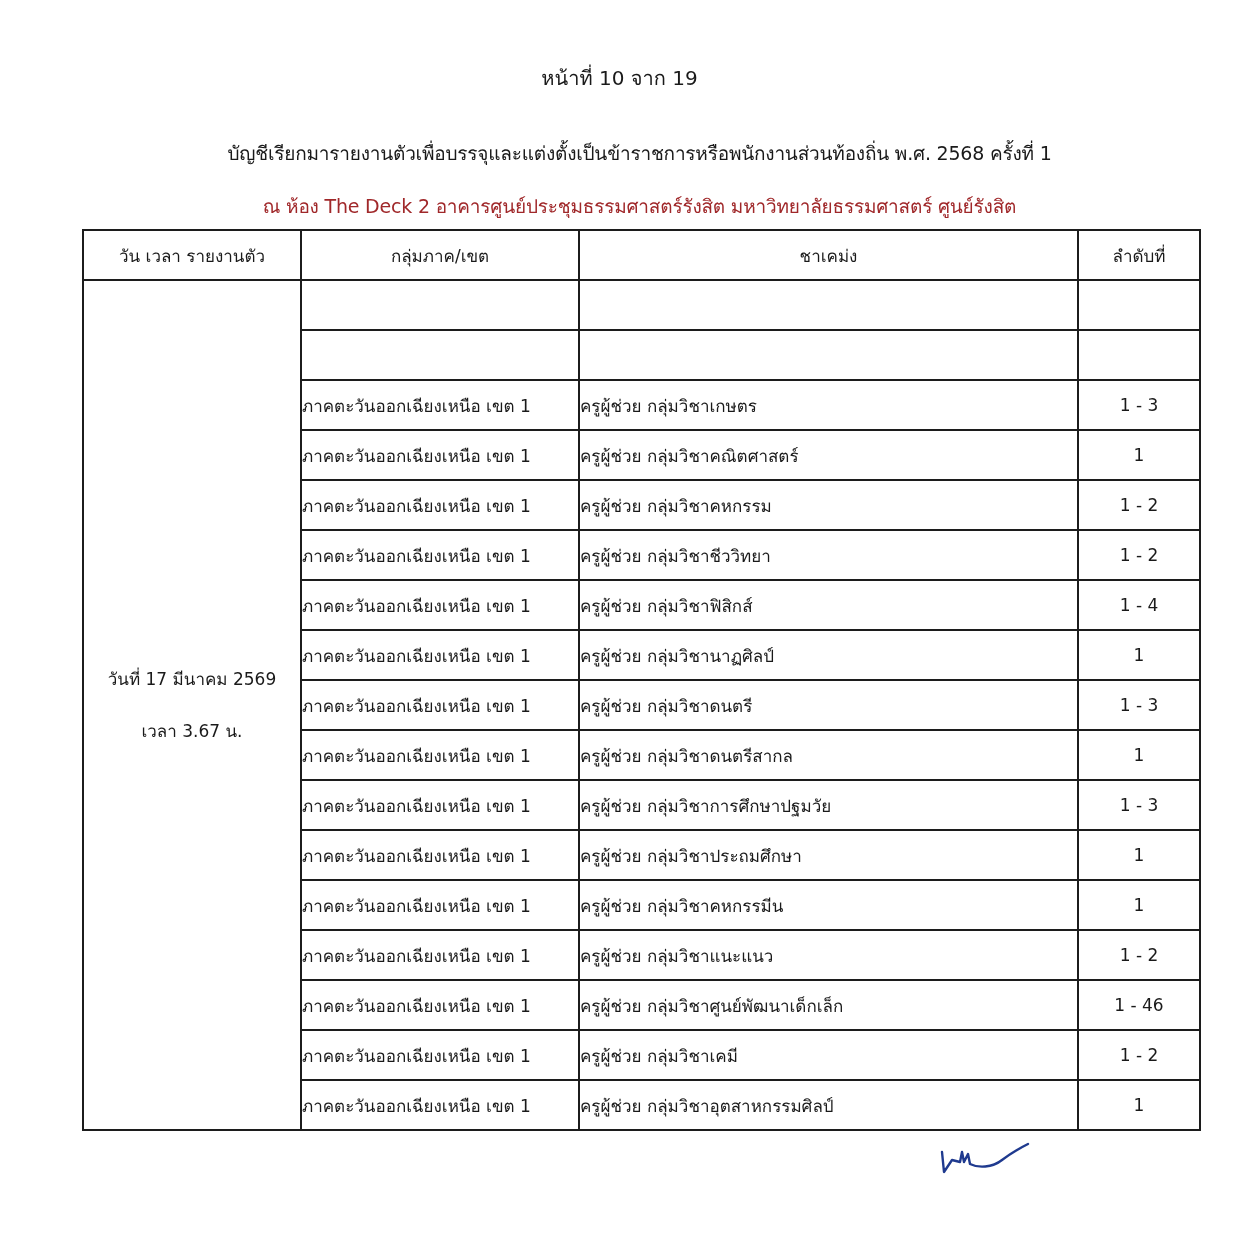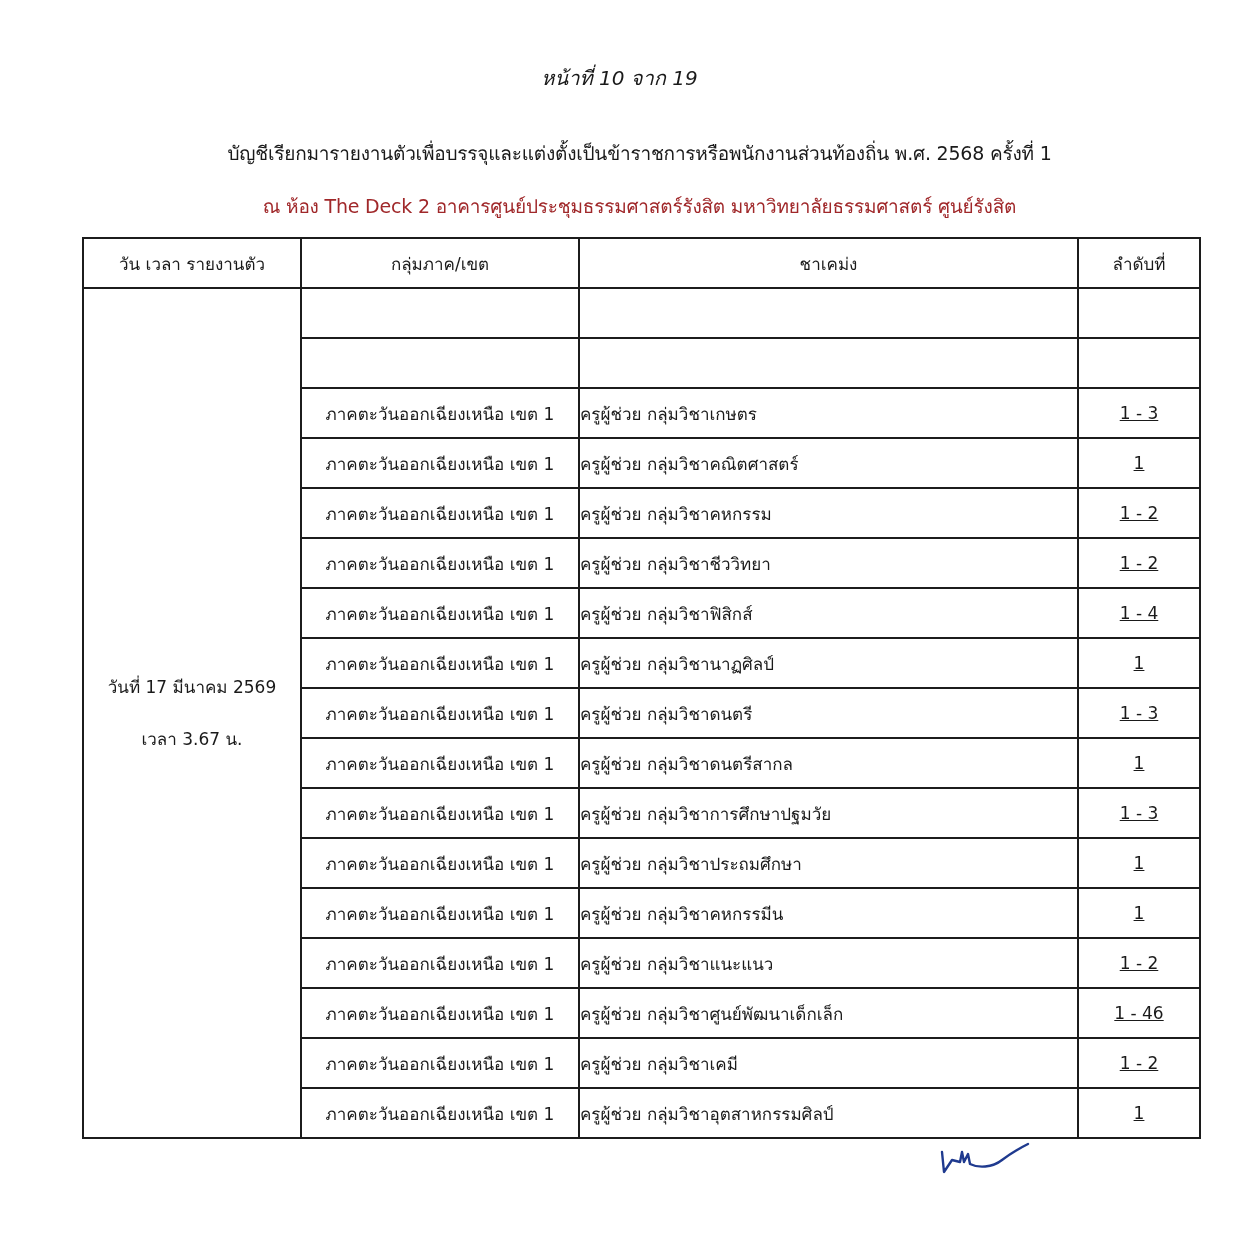--- a/index.html
+++ b/index.html
@@ -1,35 +1,35 @@
 <!DOCTYPE html>
 <html><head>
 <meta charset="utf-8">
 <style>
   html, body { margin: 0; padding: 0; background: #ffffff; }
   body { width: 1239px; height: 1239px; position: relative; overflow: hidden;
          font-family: "DejaVu Sans", "Liberation Sans", sans-serif; color: #1a1a1a; }
   .page-num { position: absolute; top: 62px; left: 0; width: 1239px; text-align: center;
-              font-size: 20px; font-style: italic; }
+              font-size: 20px; }
   .title { position: absolute; top: 138px; left: 0; width: 1279px; text-align: center;
            font-size: 19px; letter-spacing: -0.2px; }
   .subtitle { position: absolute; top: 191px; left: 0; width: 1279px; text-align: center;
               font-size: 19px; color: #a0282a; letter-spacing: -0.2px; }
-  table.roster { position: absolute; top: 237px; left: 82px; width: 1117px;
+  table.roster { position: absolute; top: 229px; left: 82px; width: 1117px;
                  border-collapse: collapse; table-layout: fixed; }
   table.roster td, table.roster th { border: 2px solid #1c1c1c; height: 48px; padding: 0;
                  font-size: 17px; font-weight: normal; vertical-align: middle; }
   table.roster th { text-align: center; }
   col.c-date { width: 218px; } col.c-group { width: 278px; }
   col.c-pos { width: 499px; } col.c-seq { width: 122px; }
   td.date-cell { vertical-align: top; text-align: center; border-bottom: 2px solid #1c1c1c; }
   .date-line { display: block; height: 52px; line-height: 52px; text-align: center; }
-  td.group-cell { text-align: center; padding-right: 10px; }
+  td.group-cell { padding-right: 10px; }
   td.pos-cell { text-align: left; padding-left: 4px; margin-top: 12px; }
-  td.seq-cell { text-align: center; text-decoration: underline; }
+  td.seq-cell { text-align: center; }
   .signature { position: absolute; left: 936px; top: 1138px; width: 96px; height: 40px; }
 </style>
 </head>
 <body>
 
 <div class="page-num">หน้าที่ 10 จาก 19</div>
 <div class="title">บัญชีเรียกมารายงานตัวเพื่อบรรจุและแต่งตั้งเป็นข้าราชการหรือพนักงานส่วนท้องถิ่น พ.ศ. 2568  ครั้งที่ 1</div>
 <div class="subtitle">ณ ห้อง The Deck 2 อาคารศูนย์ประชุมธรรมศาสตร์รังสิต มหาวิทยาลัยธรรมศาสตร์ ศูนย์รังสิต</div>
 
 <table class="roster">

